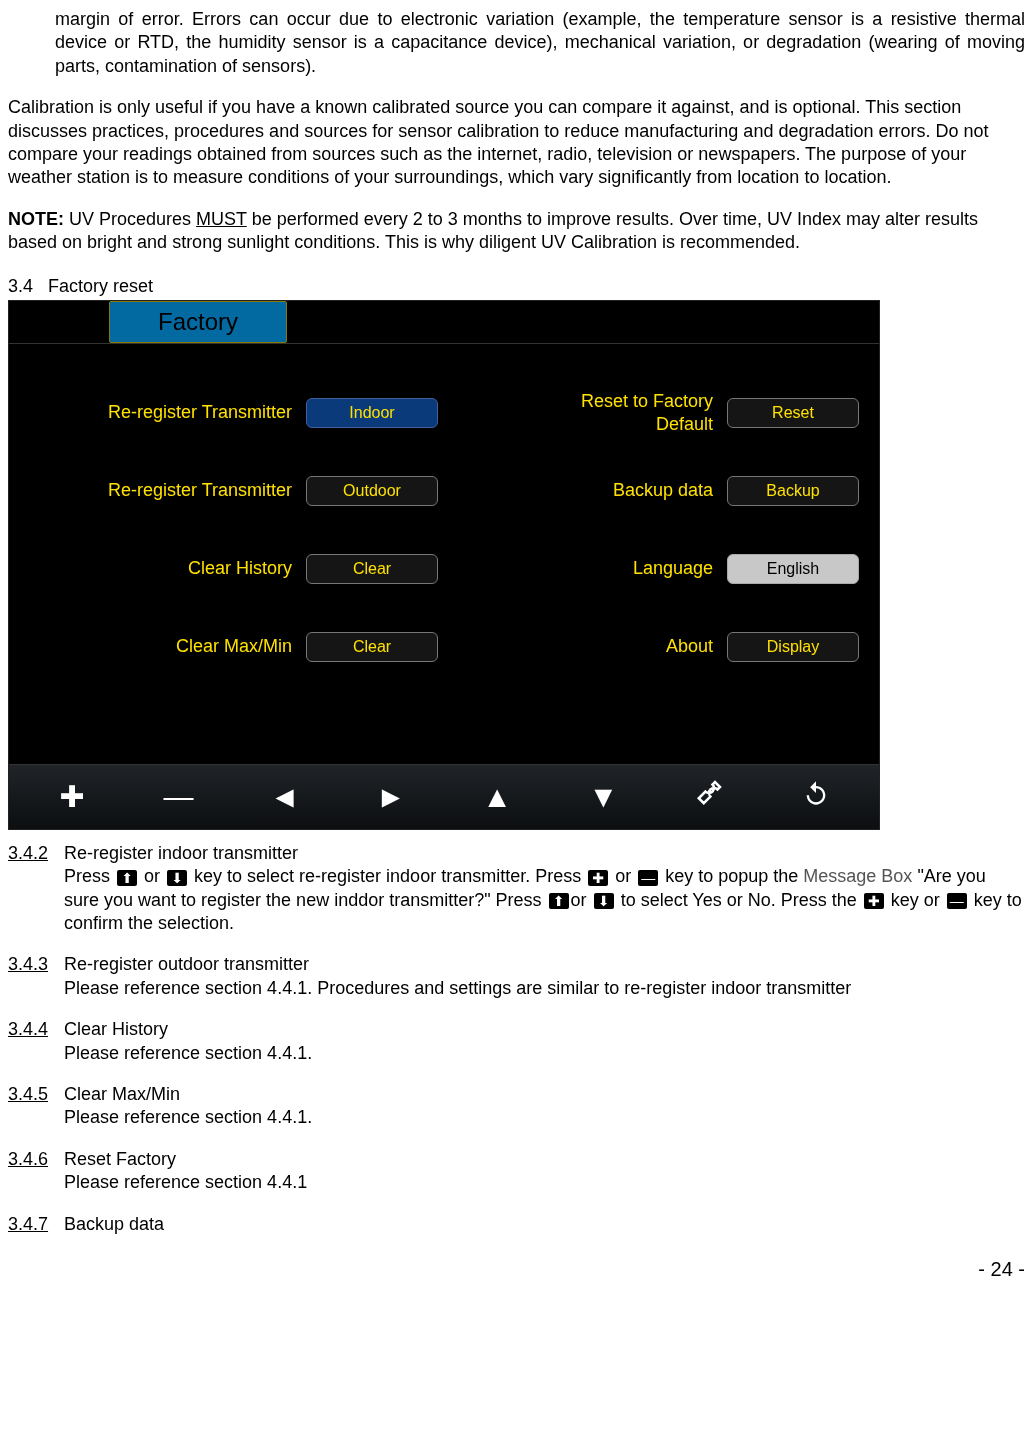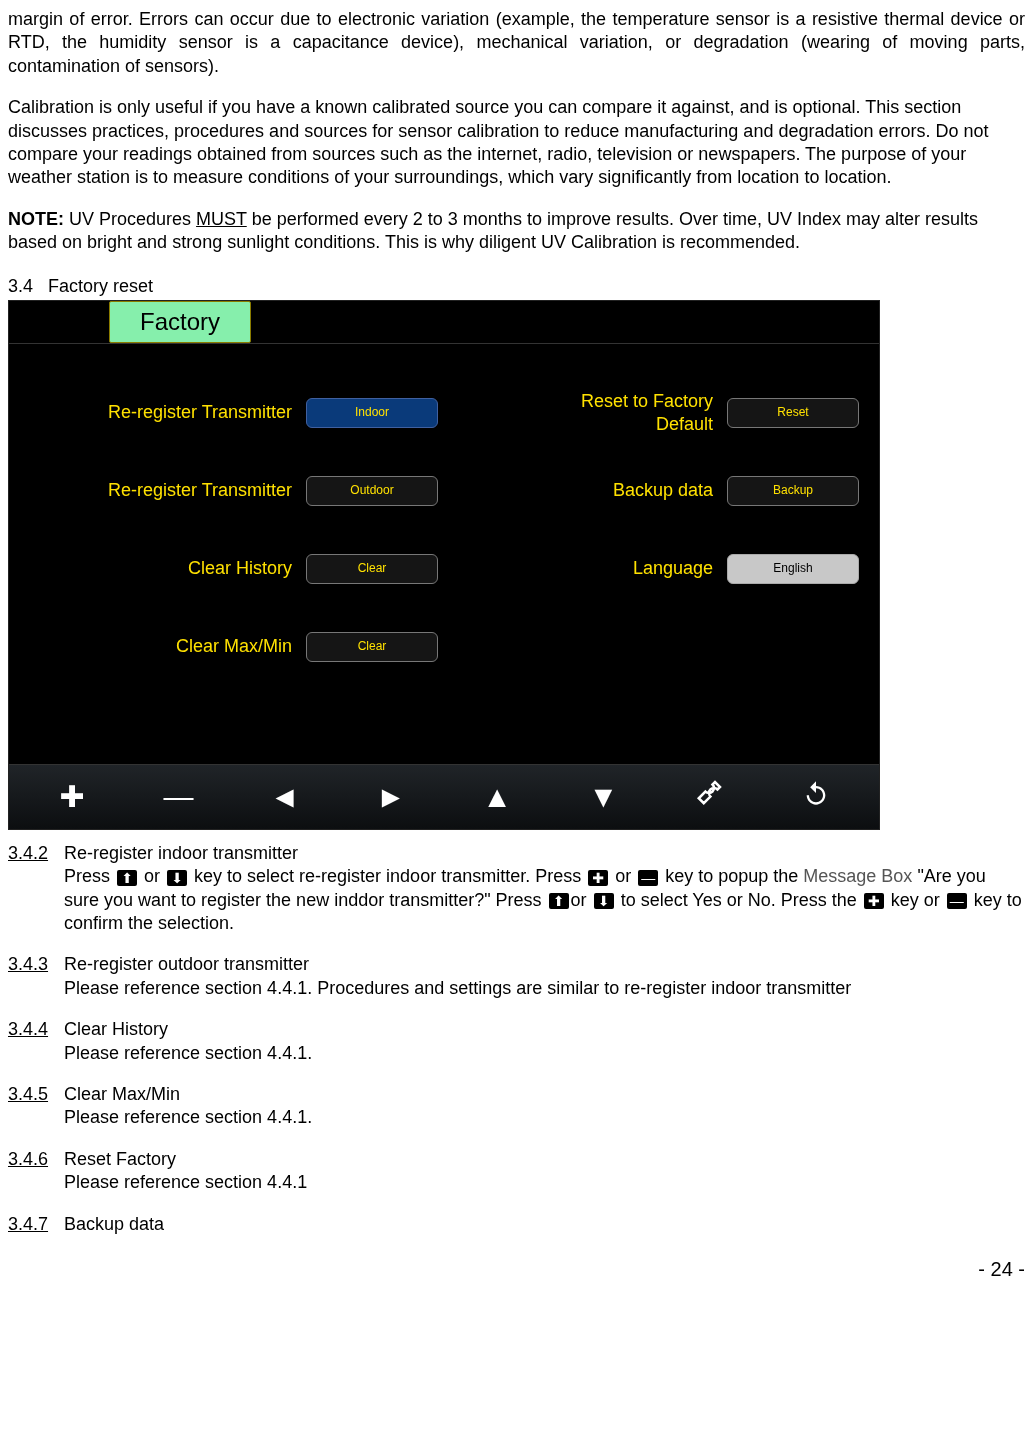--- a/index.html
+++ b/index.html
@@ -6,42 +6,42 @@
     font-family: Arial, Helvetica, sans-serif;
     font-size: 18px;
     line-height: 1.3;
     margin: 0;
     padding: 8px 8px 20px 8px;
     color: #000;
     width: 1033px;
     box-sizing: border-box;
   }
   p { margin: 0 0 18px 0; }
-  .just { text-align: justify; }
+  .just { text-align: justify; margin-left: 47px; }
   .underline { text-decoration: underline; text-align: center; }
   .section-title { margin: 20px 0 2px 0; }
   .factory-screen {
     width: 870px;
     background: #000;
     color: #fff;
     position: relative;
     border: 1px solid #222;
     margin-bottom: 12px;
   }
   .factory-header {
     height: 42px;
     display: flex;
     align-items: center;
     border-bottom: 1px solid #333;
   }
   .factory-tab {
-    background: #86efac;
+    background: #0369a1;
     color: #000;
     font-size: 24px;
-    padding: 4px 30px;
+    padding: 4px 48px;
     margin-left: 100px;
     border: 1px solid #8a7b00;
     border-radius: 2px;
   }
   .factory-body {
     display: flex;
     flex-direction: row;
     padding: 30px 20px 30px 28px;
     gap: 20px;
     min-height: 360px;
@@ -61,21 +61,21 @@
     margin-right: 14px;
   }
   .btn {
     width: 130px;
     height: 28px;
     border: 1px solid #777;
     border-radius: 6px;
     display: flex;
     align-items: center;
     justify-content: center;
-    font-size: 12px;
+    font-size: 16px;
   }
   .btn-sel { background: #0a3a7a; color: #ffe100; border-color:#4060a0;}
   .btn-dark { background: #151515; color: #ffe100; }
   .btn-light { background: #c8c8c8; color: #000; border-color:#aaa;}
   .factory-footer {
     height: 64px;
     background: linear-gradient(#202428,#0c0e10);
     border-top: 1px solid #333;
     display: flex;
     align-items: center;
@@ -154,20 +154,24 @@
 Default</span>
         <div class="btn btn-dark">Reset</div>
       </div>
       <div class="row">
         <span class="lbl">Backup data</span>
         <div class="btn btn-dark">Backup</div>
       </div>
       <div class="row">
         <span class="lbl">Language</span>
         <div class="btn btn-light">English</div>
+      </div>
+      <div class="row">
+        <span class="lbl">About</span>
+        <div class="btn btn-dark">Display</div>
       </div>
     </div>
   </div>
   <div class="factory-footer">
     <span class="ficon">✚</span>
     <span class="ficon">—</span>
     <span class="ficon">◄</span>
     <span class="ficon">►</span>
     <span class="ficon">▲</span>
     <span class="ficon">▼</span>

